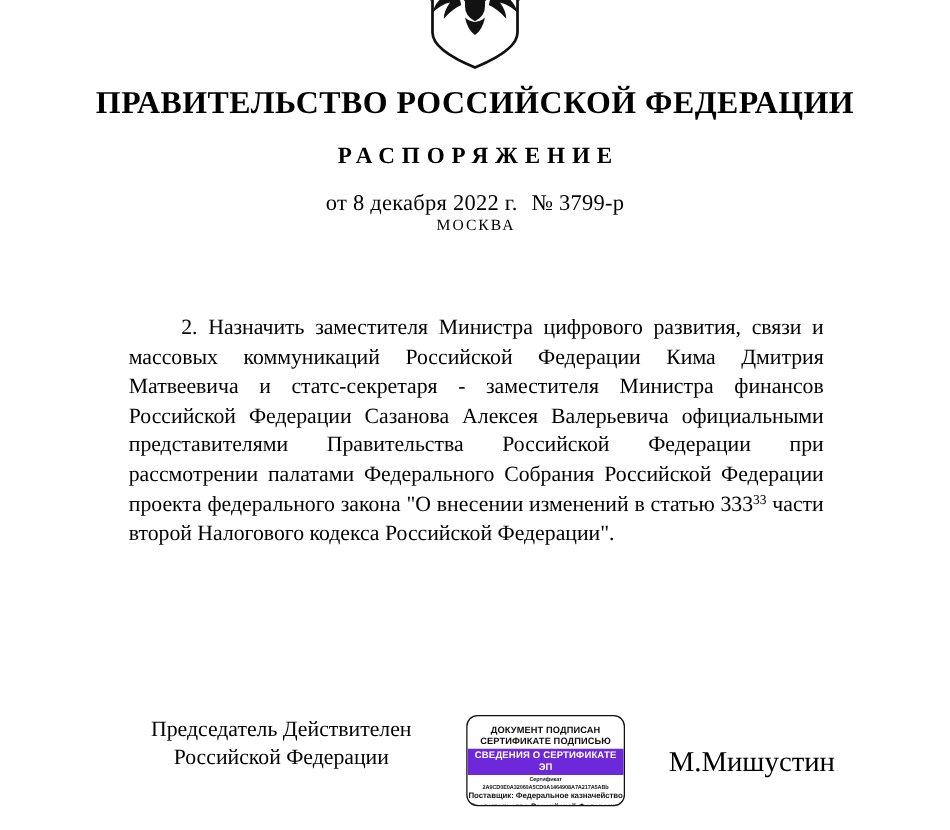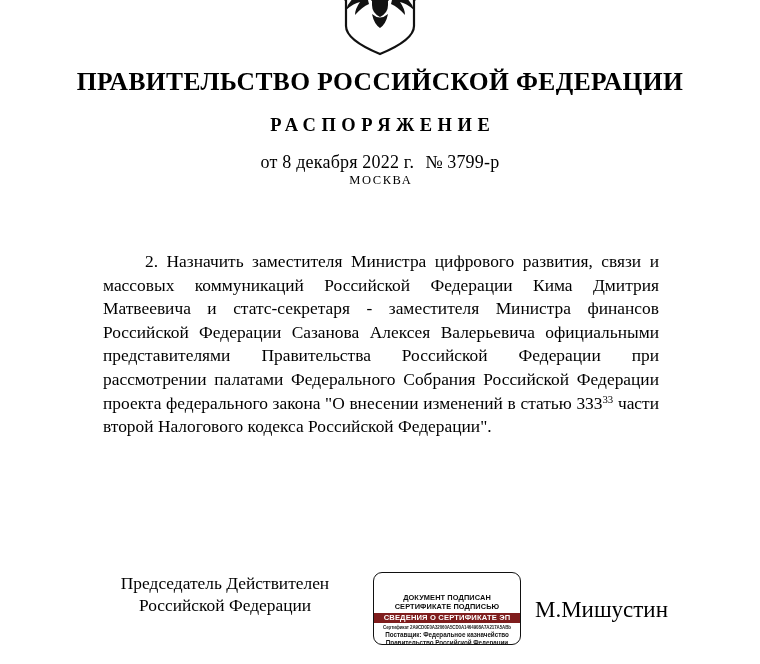--- a/index.html
+++ b/index.html
@@ -106,41 +106,41 @@
     font-size: 23px;
     white-space: nowrap;
     font-family: Liberation Serif, serif;
   }
 
   
   #esign-stamp {
     position: absolute;
     left: 373px;
     top: 4px;
-    width: 148px;
+    width: 127px;
     height: 73px;
     border: 1.3px solid #111;
     border-radius: 9px;
     background: #fff;
     box-sizing: border-box;
     font-family: "Liberation Sans", "DejaVu Sans", sans-serif;
     overflow: hidden;
-    padding-top: 20px;
+    padding-top: 6px;
   }
   .stamp-title {
     font-size: 7.4px;
     font-weight: bold;
     text-align: center;
     line-height: 9.4px;
     letter-spacing: 0.1px;
     color: #0c0c0c;
   }
   .stamp-band {
     margin-top: 1px;
-    background: #7f1d1d;
+    background: #6d28d9;
     color: #ffffff;
     font-size: 7.6px;
     font-weight: bold;
     text-align: center;
     line-height: 10.5px;
     letter-spacing: 0.15px;
   }
   .stamp-cert {
     margin-top: 1.5px;
     font-size: 4.6px;

